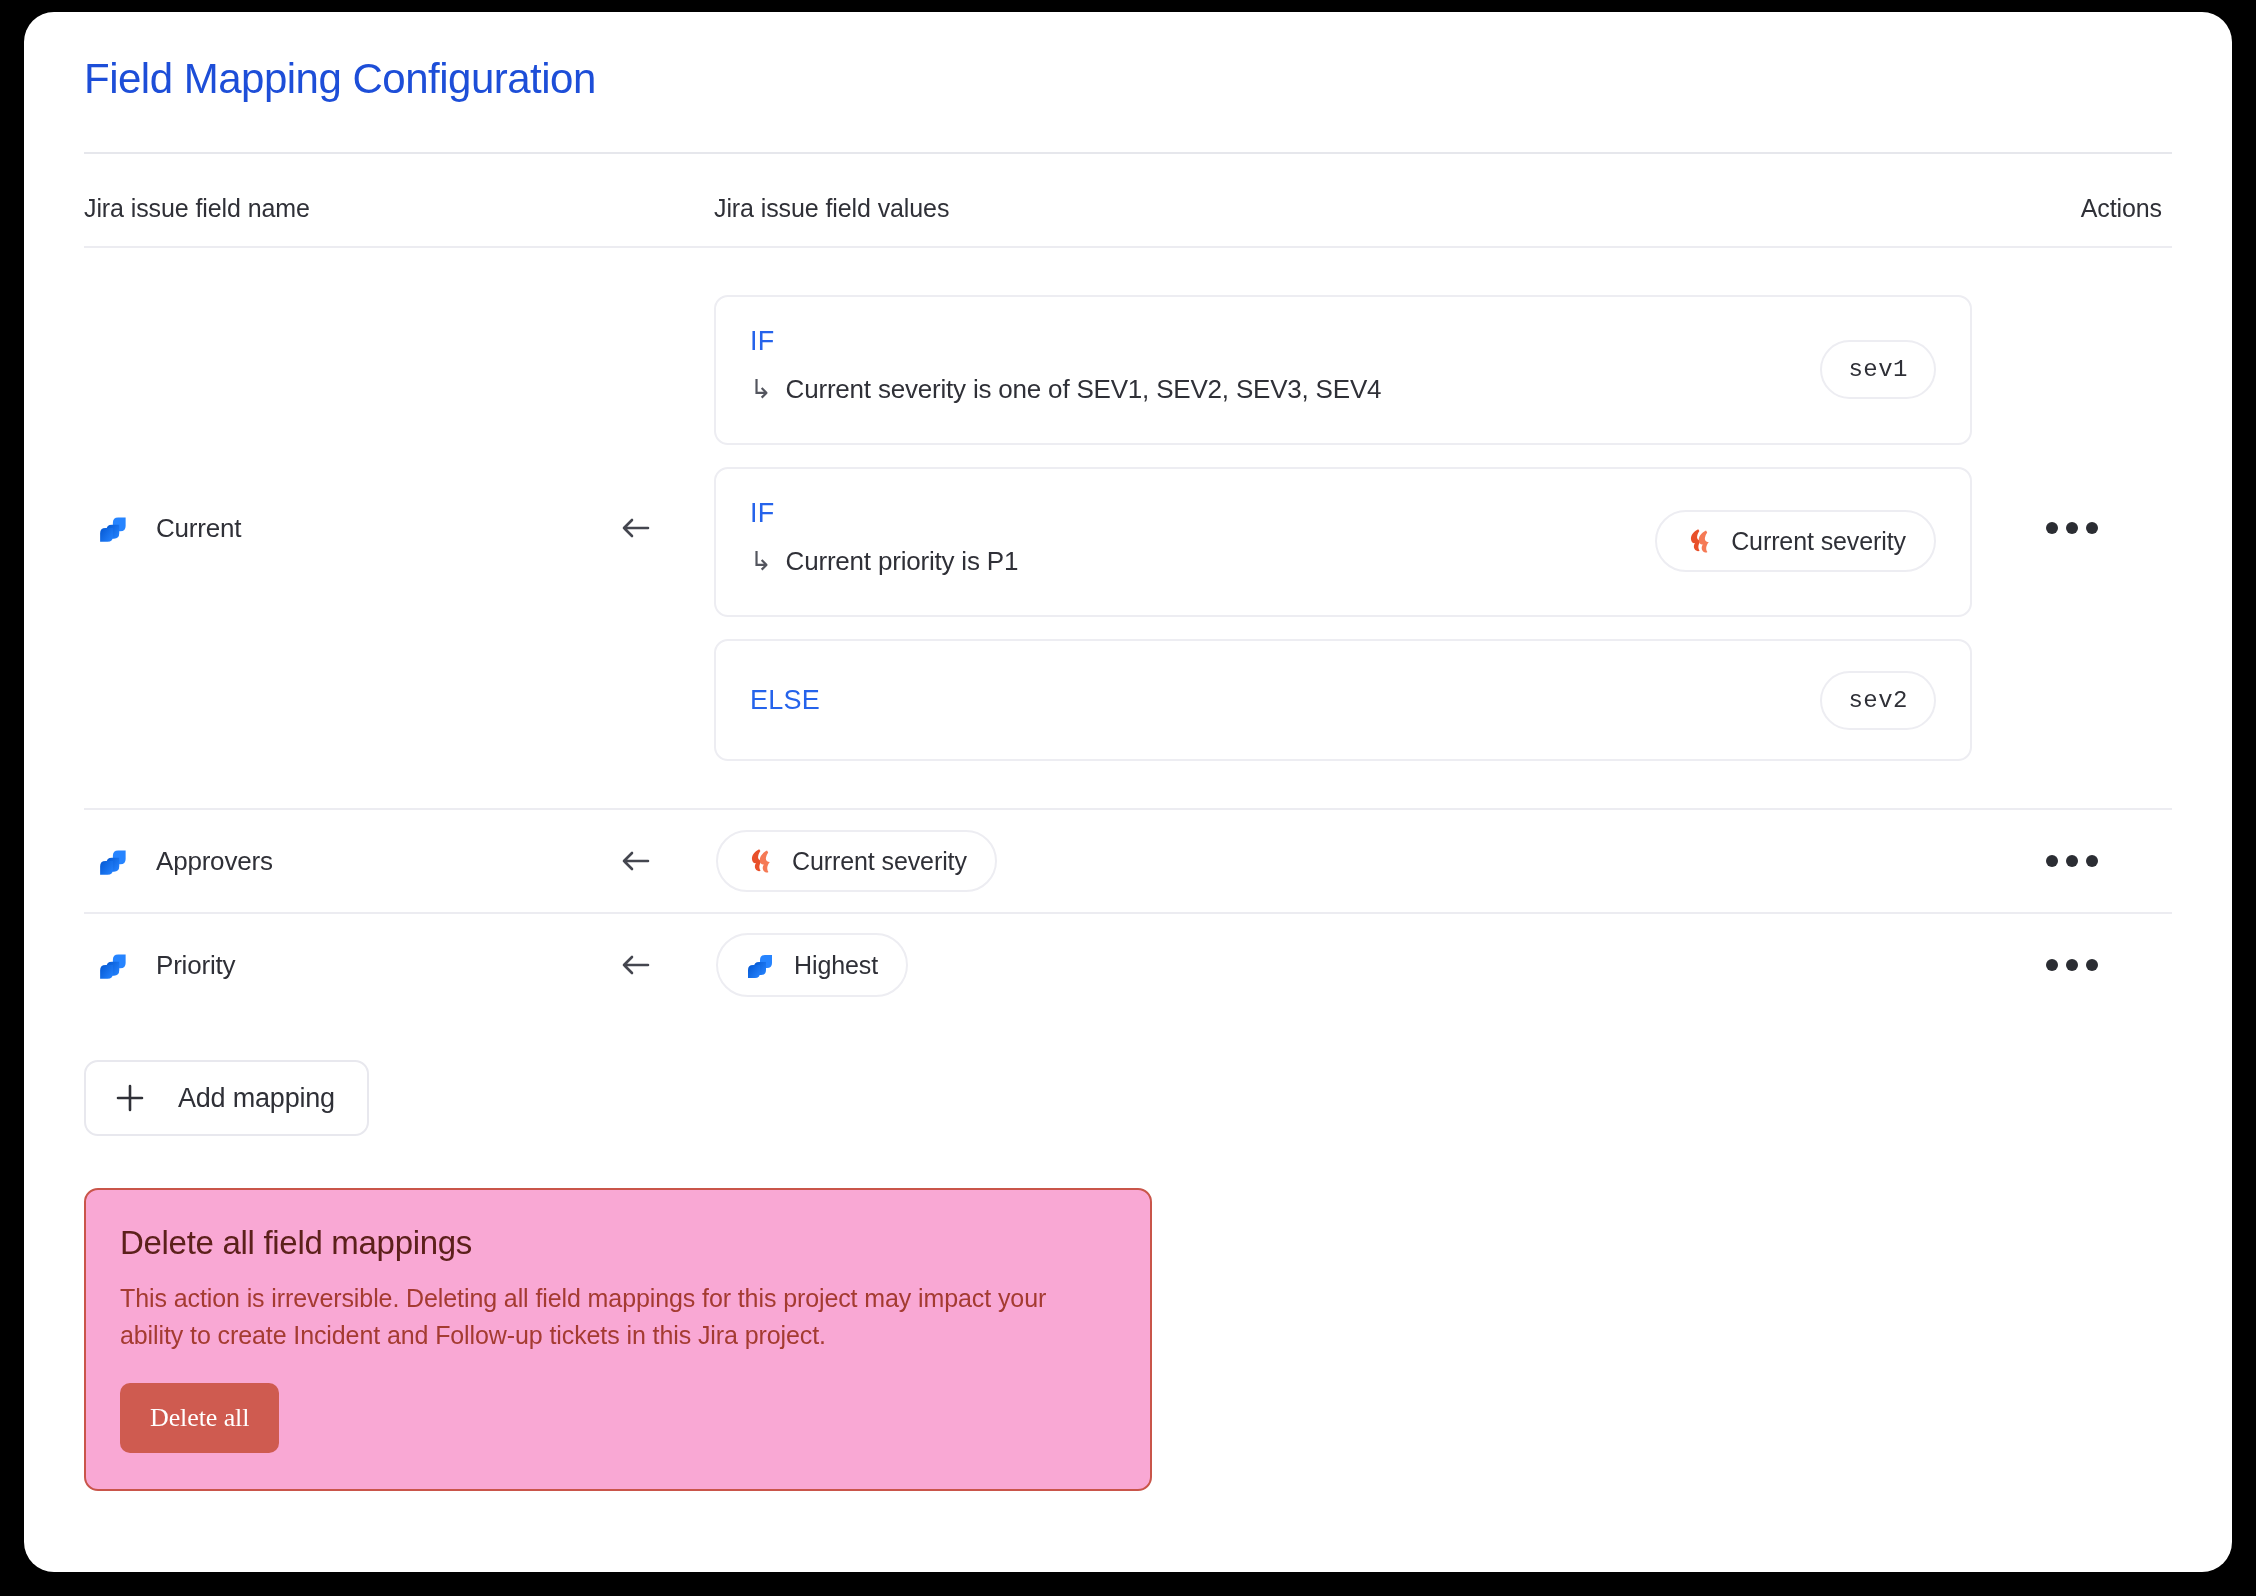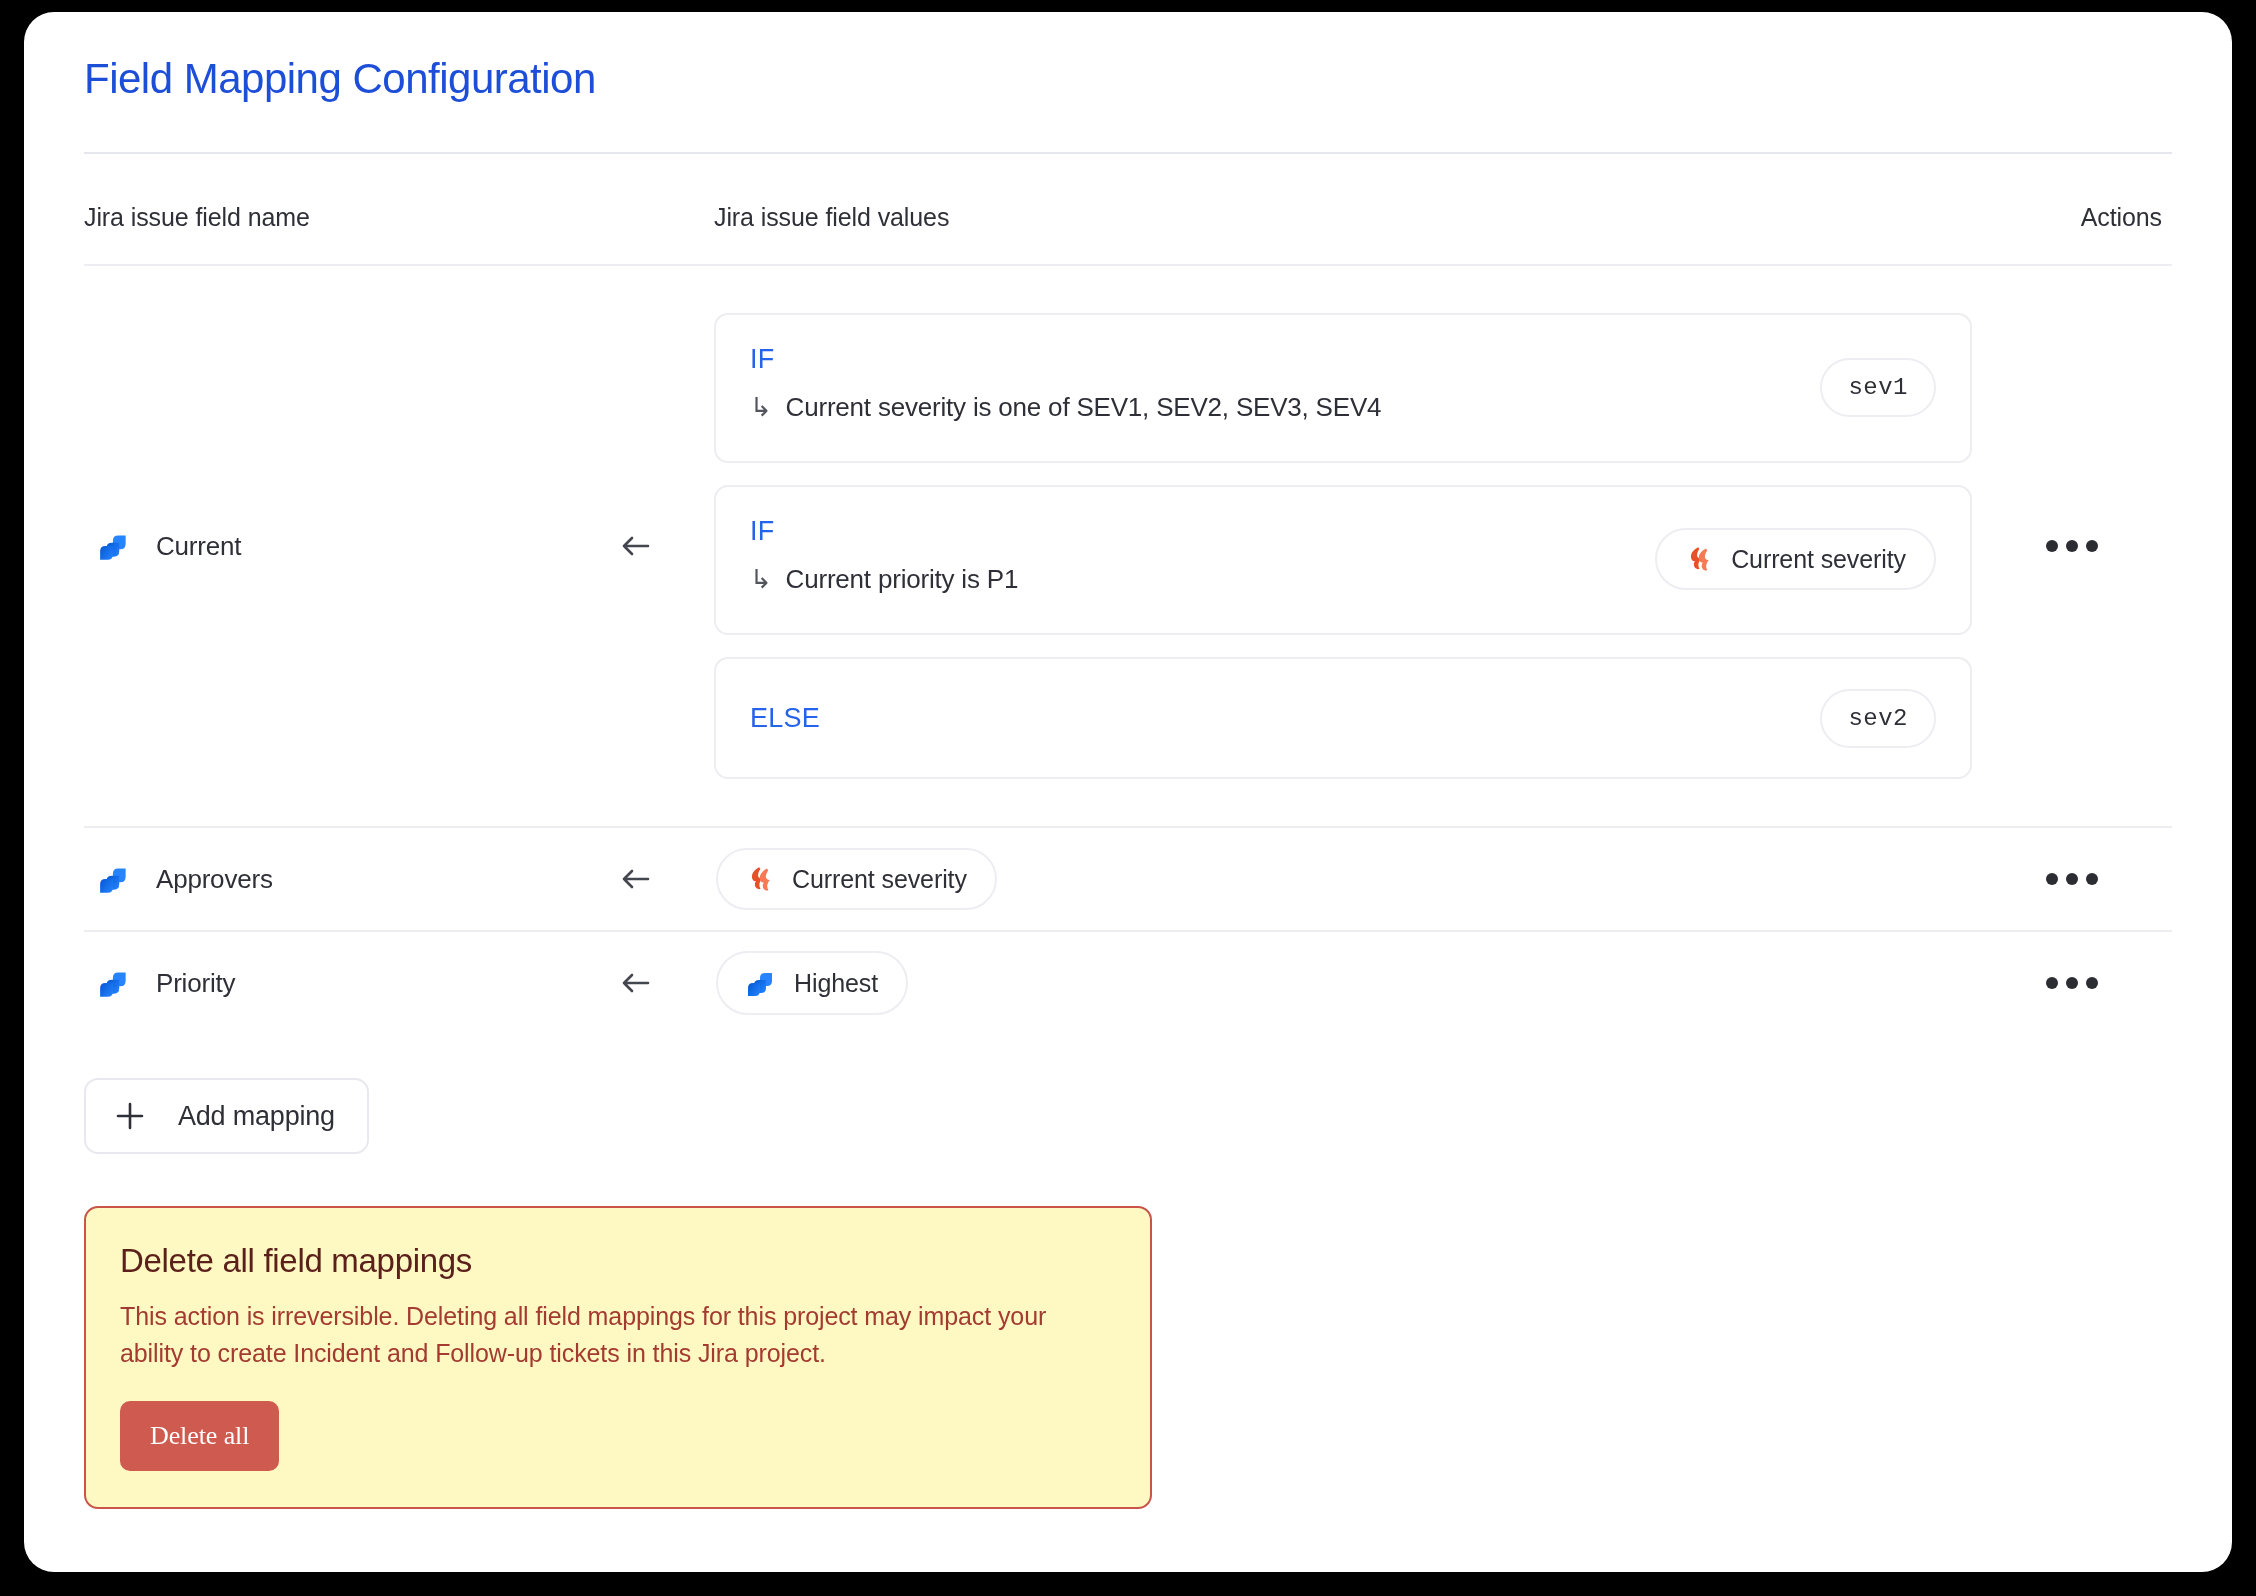--- a/index.html
+++ b/index.html
@@ -56,21 +56,21 @@
     background: #e6e7ec;
     width: 100%;
   }
 
   
   .table { width: 100%; }
 
   .thead {
     display: flex;
     align-items: center;
-    height: 110px;
+    height: 92px;
     padding-top: 16px;
   }
   .col-name   { width: 630px; flex: none; }
   .col-values { flex: 1 1 auto; }
   .col-actions{ width: 200px; flex: none; text-align: right; padding-right: 10px;}
 
   .th {
     font-size: 25px;
     color: #2f3037;
     font-weight: 400;
@@ -222,21 +222,21 @@
   .add-btn .lbl {
     font-size: 27px;
     color: #2f3037;
     letter-spacing: -0.2px;
   }
 
   
   .danger {
     margin-top: 52px;
     width: 1068px;
-    background: #fef9c3;
+    background: #f9a8d4;
     border: 2px solid #c9554a;
     border-radius: 14px;
     padding: 34px 36px 36px 34px;
   }
   .danger-title {
     font-size: 33px;
     color: #5c201b;
     font-weight: 400;
     letter-spacing: -0.3px;
   }

